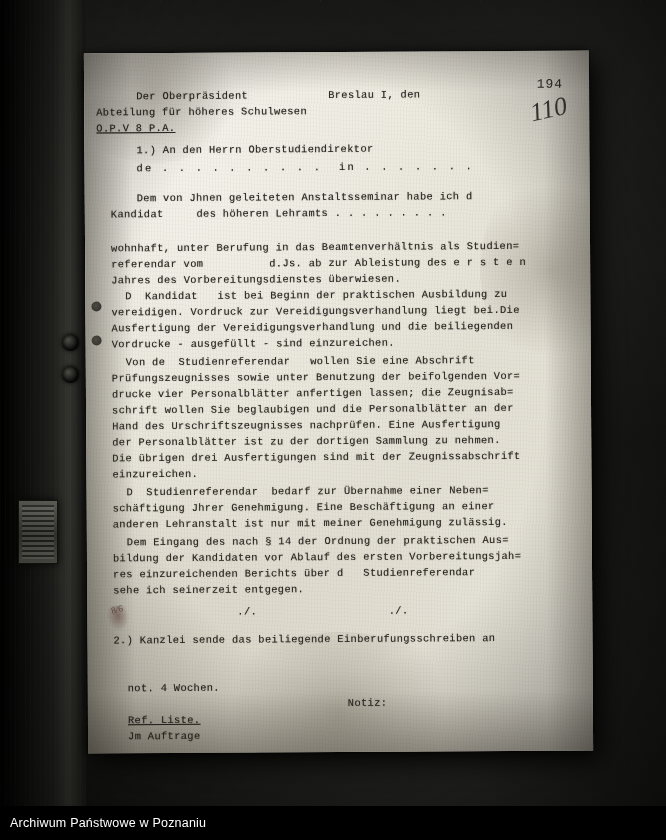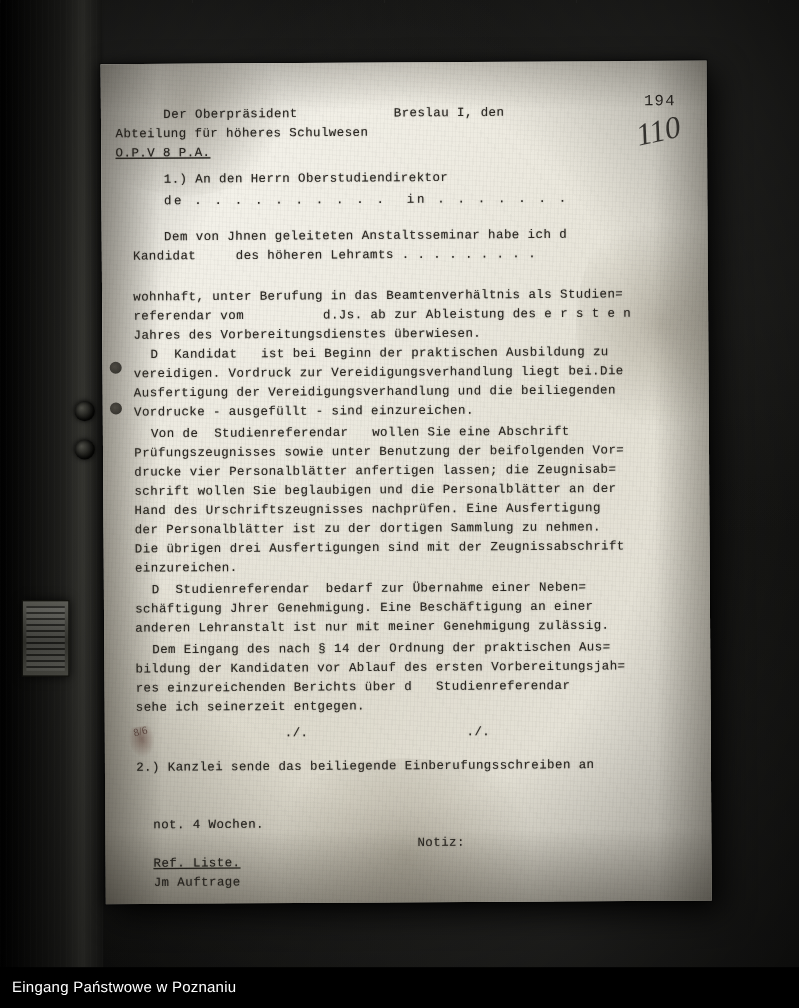--- a/index.html
+++ b/index.html
@@ -303,15 +303,15 @@
     </div>
 
     <div class="sheet-grain"></div>
     <div class="sheet-shade"></div>
   </div>
 
   <div class="scratches"></div>
   <div class="vignette"></div>
 
   <div class="credit">
-    <span>Eingang Państwowe w Poznaniu</span>
+    <span>Archiwum Państwowe w Poznaniu</span>
   </div>
 </div>
 
 </body></html>

